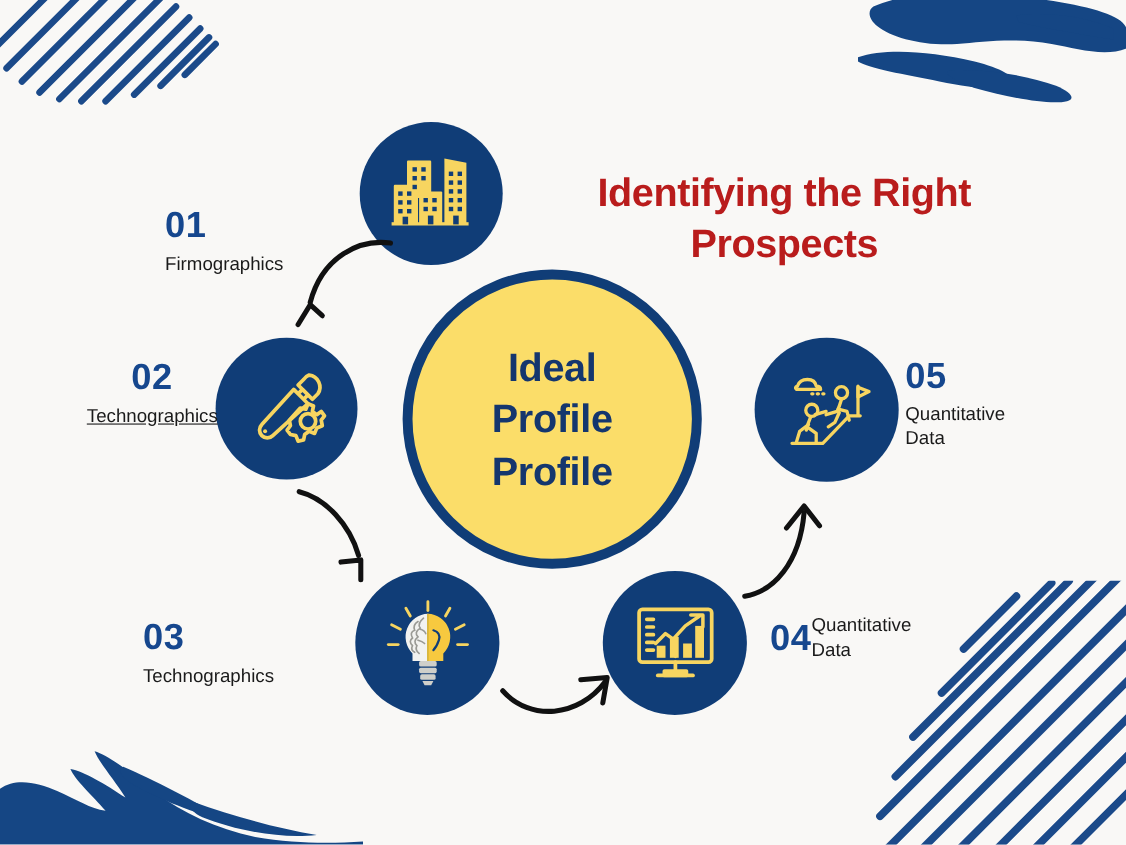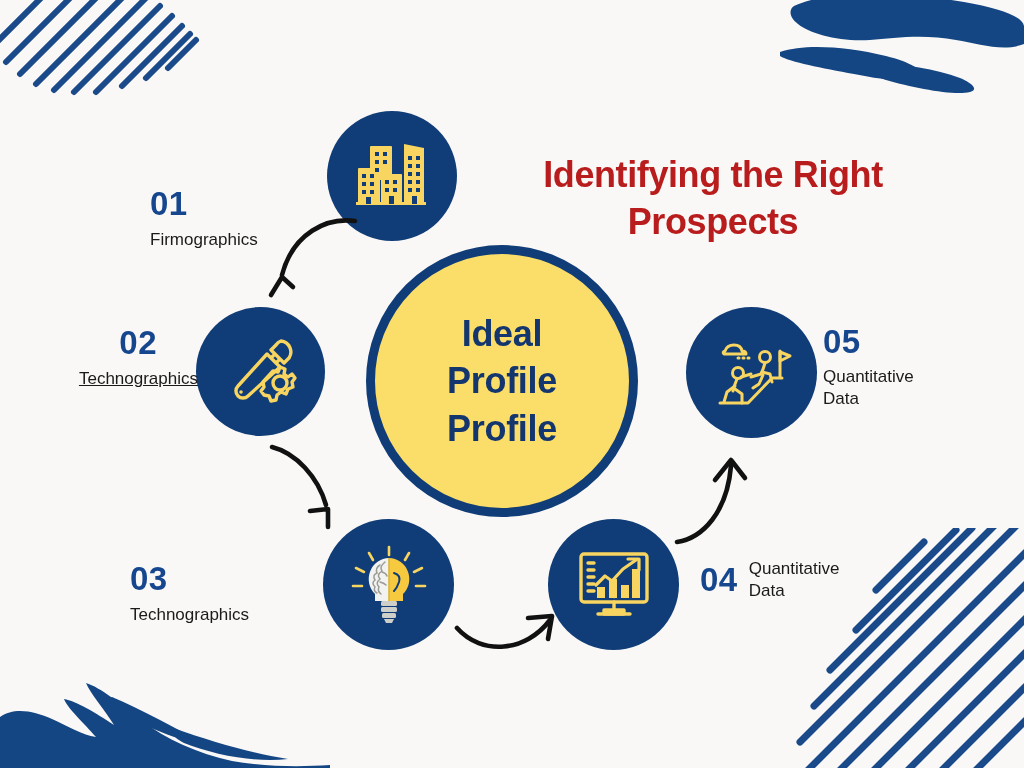--- a/index.html
+++ b/index.html
@@ -108,21 +108,21 @@
   .lbl-02 { left: 18px; top: 326px; width: 180px; text-align: right; }
   .lbl-02 .step-num  { margin-right: 41px; }
   .lbl-02 .step-name { margin-top: 9px; text-decoration: underline; }
 
   .lbl-03 { left: 130px; top: 562px; width: 168px; text-align: left; }
   .lbl-03 .step-num  { margin-right: 8px; }
   .lbl-03 .step-name { margin-top: 9px; }
 
   .lbl-04 {
     left: 700px; top: 558px; width: 200px;
-    display: flex; align-items: flex-start; gap: 11px;
+    display: flex; align-items: flex-start; 
   }
   .lbl-04 .step-num { padding-top: 5px; }
   .lbl-04 .step-name { text-align: left; }
 
   .lbl-05 { left: 823px; top: 325px; width: 190px; text-align: left; }
   .lbl-05 .step-name { margin-top: 8px; }
 
   
   .node-01 { left: 327px; top: 111px;  width: 130px; height: 130px; }
   .node-02 { left: 196px; top: 307px;  width: 129px; height: 129px; }

